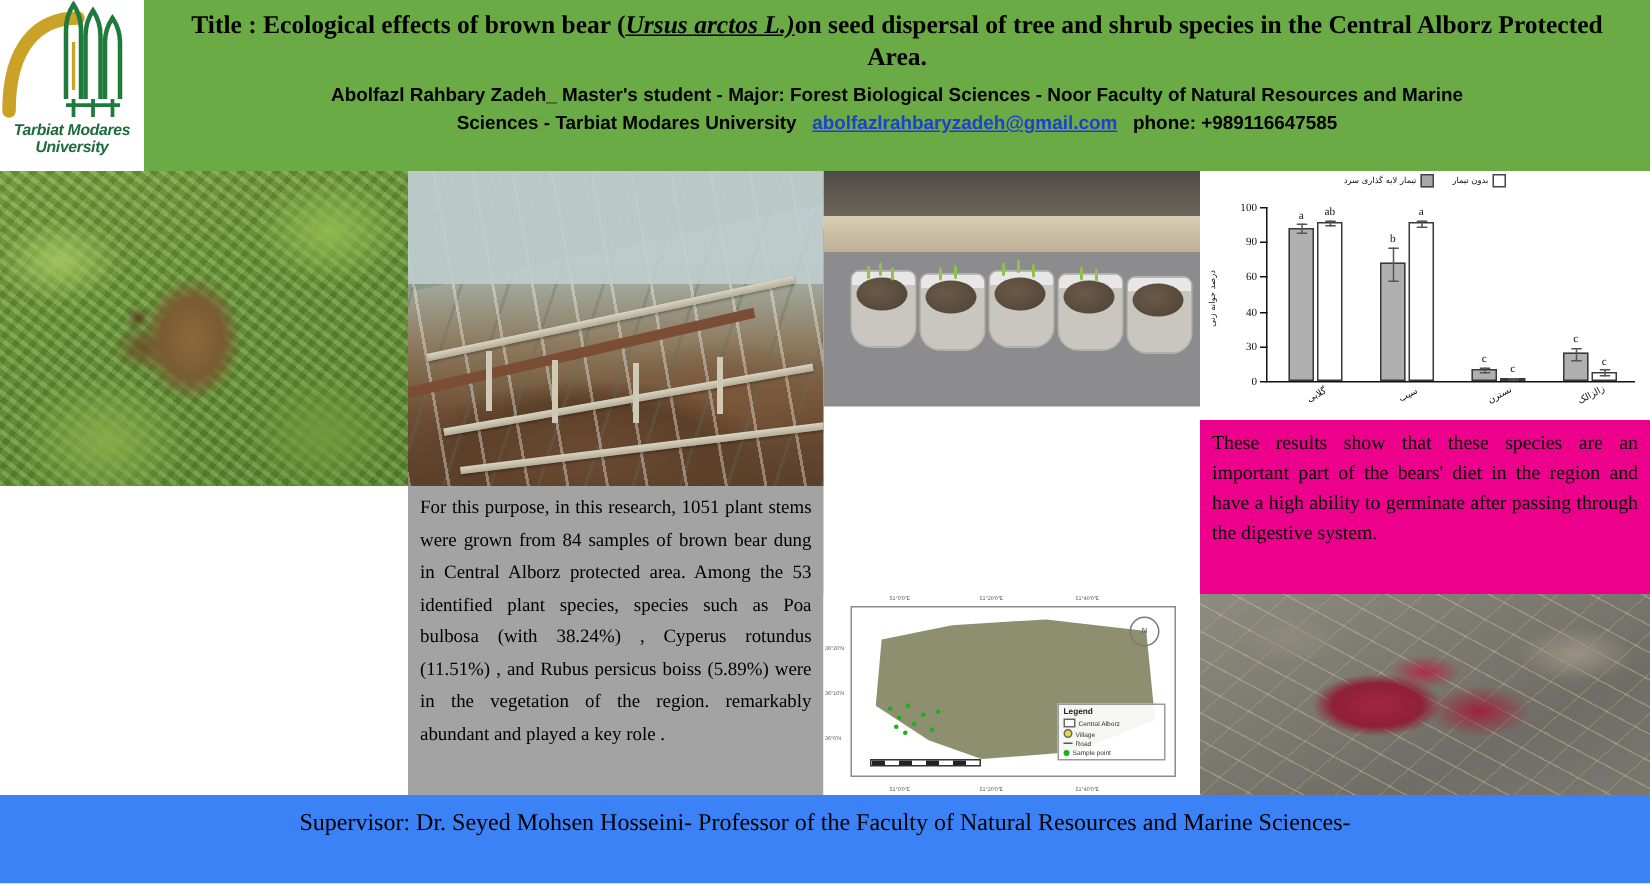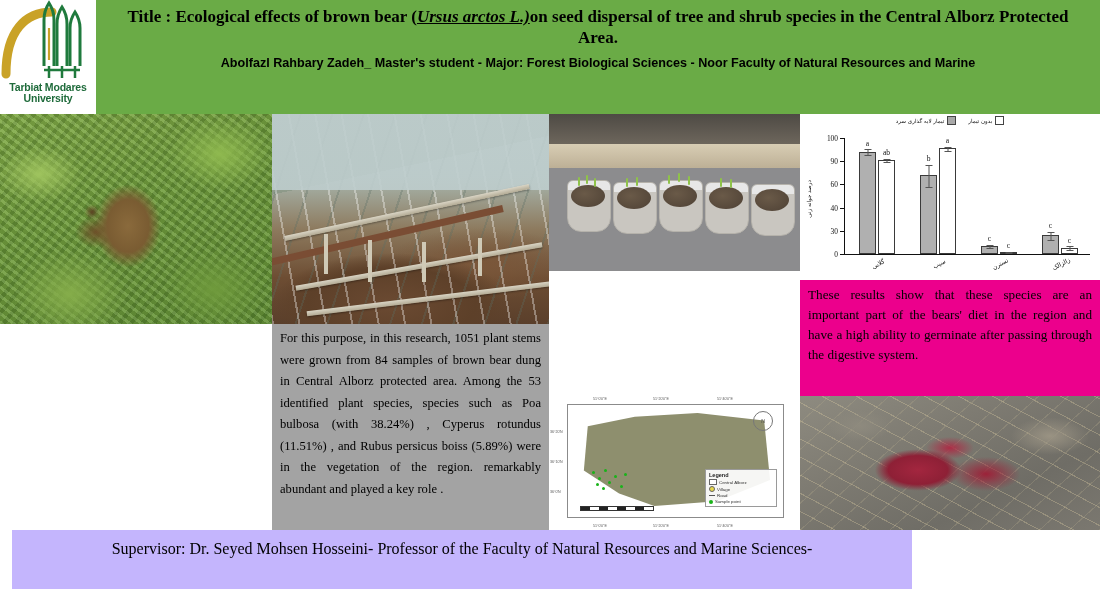--- a/index.html
+++ b/index.html
@@ -6,21 +6,21 @@
   body{width:1100px;height:589px;overflow:hidden;font-family:"Liberation Serif",serif;}
   .poster{position:relative;width:1100px;height:589px;background:#ffffff;}
 
   
   .header{position:absolute;left:0;top:0;width:1100px;height:114px;background:#6aab46;}
   .logo-box{position:absolute;left:0;top:0;width:96px;height:114px;background:#ffffff;
             display:flex;flex-direction:column;align-items:center;justify-content:flex-start;}
   .logo-art{width:96px;height:82px;position:relative;}
   .logo-name{font-family:"Liberation Sans",sans-serif;font-size:10.5px;line-height:11px;
              color:#1f6b3b;font-weight:bold;text-align:center;width:96px;letter-spacing:-0.2px;}
-  .logo-name span{display:block;}
+  .logo-name span{display:block;font-style:italic;}
   .head-text{position:absolute;left:100px;top:0;width:996px;height:114px;}
   .poster-title{font-family:"Liberation Serif",serif;font-weight:bold;font-size:17px;
                 line-height:21px;color:#000;text-align:center;padding:6px 6px 0 6px;}
   .poster-title i{font-style:italic;text-decoration:underline;}
   .authors{font-family:"Liberation Sans",sans-serif;font-weight:bold;font-size:12.6px;
            line-height:19px;color:#000;text-align:center;padding:6px 10px 0 10px;}
   .email-link{color:#1f3fd0;text-decoration:underline;}
 
   
   .ph{position:absolute;overflow:hidden;}
@@ -144,21 +144,21 @@
   #text-orange{left:0;top:324px;width:272px;height:206px;background:#cc5500;
       padding:4px 8px 4px 8px;font-size:16.5px;line-height:24px;}
   #text-blue{left:272px;top:324px;width:277px;height:206px;background:#a3a3a3;
       padding:4px 8px 4px 8px;font-size:12.6px;line-height:21.5px;}
   #text-yellow{left:549px;top:271px;width:251px;height:125px;background:#ffff00;
       padding:5px 7px;font-size:12.6px;line-height:19px;}
   #text-magenta{left:800px;top:280px;width:300px;height:116px;background:#ec008c;
       padding:5px 8px;font-size:13.2px;line-height:20px;}
 
   
-  .footer{position:absolute;left:12px;top:530px;width:900px;height:59px;background:#c4b5fd;}
+  .footer{position:absolute;left:0;top:530px;width:1100px;height:59px;background:#3b82f6;}
   .footer .ftxt{font-family:"Liberation Serif",serif;font-size:16px;line-height:25px;
       color:#000;text-align:center;padding:6px 40px 0 40px;}
 </style>
 </head>
 <body>
 
 <div class="poster">
 
   <div class="header">
     <div class="logo-box">
@@ -182,20 +182,21 @@
       <div class="logo-name">
         <span>Tarbiat Modares</span>
         <span>University</span>
       </div>
     </div>
 
     <div class="head-text">
       <div class="poster-title"><span>Title : Ecological effects of brown bear (</span><i>Ursus arctos L.)</i><span>on seed dispersal of tree and shrub species in the Central Alborz Protected Area.</span></div>
       <div class="authors">
         <div>Abolfazl Rahbary Zadeh_ Master's student - Major: Forest Biological Sciences - Noor Faculty of Natural Resources and Marine</div>
+        <div><span>Sciences - Tarbiat Modares University</span>&nbsp;&nbsp;&nbsp;<span class="email-link">abolfazlrahbaryzadeh@gmail.com</span>&nbsp;&nbsp;&nbsp;<span>phone: +989116647585</span></div>
       </div>
     </div>
   </div>
 
   <div class="ph" id="photo-bear"></div>
 
   <div class="ph" id="photo-greenhouse">
     <div class="gh-rail" style="left:-6px;top:118px;width:240px;transform:rotate(-13deg);"></div>
     <div class="gh-bed" style="left:10px;top:96px;width:250px;transform:rotate(-12deg);"></div>
     <div class="gh-bed" style="left:22px;top:150px;width:250px;transform:rotate(-10deg);"></div>
@@ -270,21 +271,21 @@
       </div>
       <div class="axis-x"></div>
 
       <div class="bars">
 
         <div class="grp" style="left:14px;">
           <div class="bar filled" style="height:102.1px">
             <span class="err" style="top:-3.5px;height:7px;"></span>
             <span class="sig" style="top:-14px">a</span>
           </div>
-          <div class="bar open" style="height:94px">
+          <div class="bar open" style="height:106px">
             <span class="err" style="top:-2px;height:4px;"></span>
             <span class="sig" style="top:-13px">ab</span>
           </div>
         </div>
 
         <div class="grp" style="left:75px;">
           <div class="bar filled" style="height:78.9px">
             <span class="err" style="top:-11.6px;height:23.2px;"></span>
             <span class="sig" style="top:-22px">b</span>
           </div>

